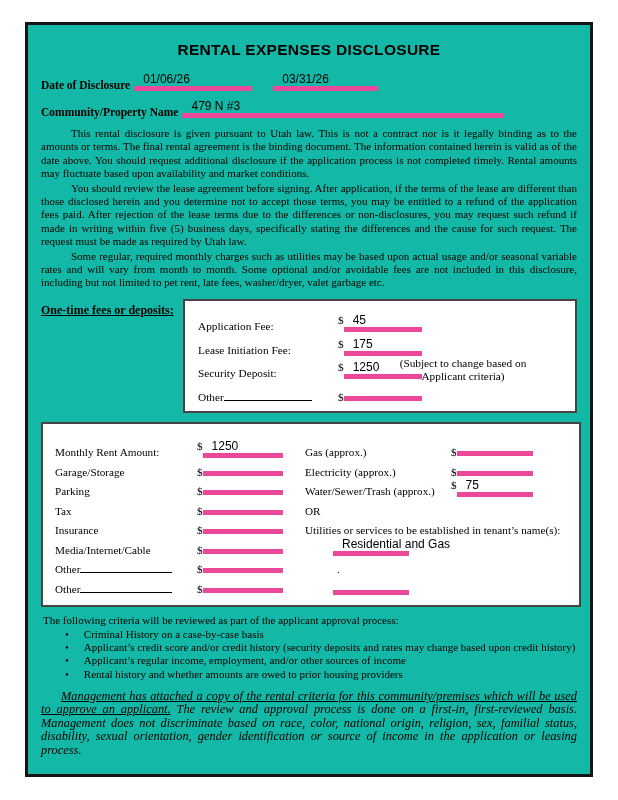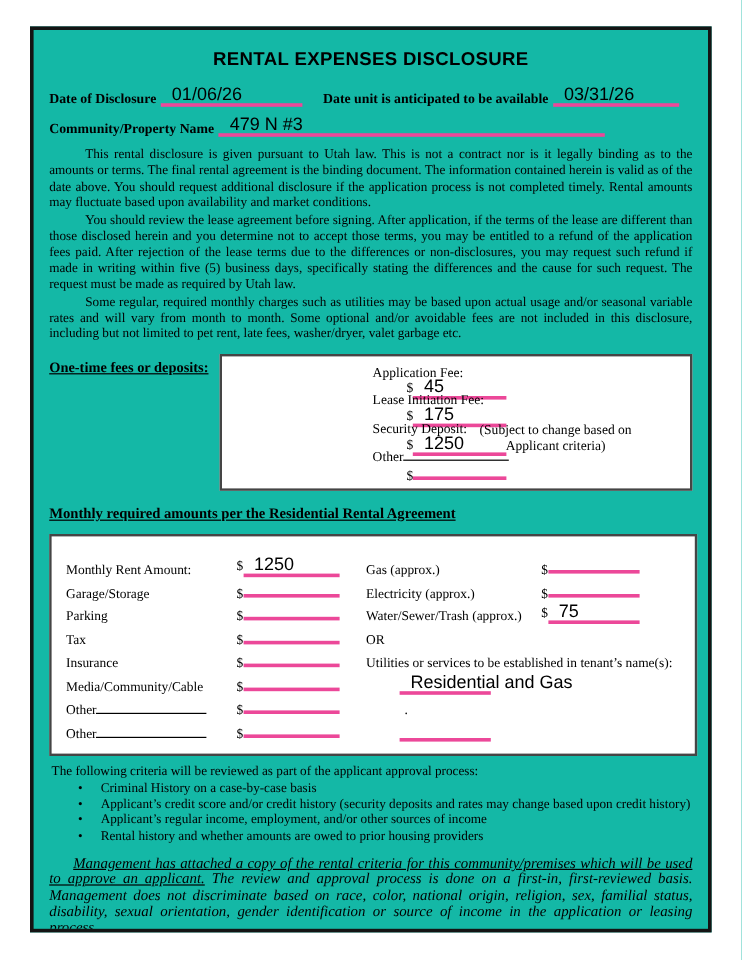--- a/index.html
+++ b/index.html
@@ -15,38 +15,38 @@
   }
   .title{
     text-align:center;font-family:"Liberation Sans",sans-serif;
     font-weight:bold;font-size:15.5px;letter-spacing:.3px;
     margin:6px 0 14px 0;
   }
   
   .hrow{display:flex;align-items:flex-end;margin-bottom:9px;font-size:11.5px;}
   .hlabel{font-weight:bold;white-space:nowrap;}
   .fline{
-    display:inline-block;border-bottom:3px solid #ec4899;
-    font-family:"Liberation Sans",sans-serif;font-size:15px;font-weight:normal;
+    display:inline-block;border-bottom:5px solid #ec4899;
+    font-family:"Liberation Sans",sans-serif;font-size:12px;font-weight:normal;
     padding:0 0 1px 9px;line-height:12px;white-space:nowrap;box-sizing:border-box;
     min-height:13px;vertical-align:baseline;
   }
   .sp{display:inline-block;}
   
   .paras{margin-top:6px;}
   .para{margin:0 0 1px 0;font-size:11px;line-height:13.4px;text-align:justify;text-indent:30px;}
   
   .onetime{display:flex;margin-top:9px;}
   .onetime-heading{
     width:142px;font-weight:bold;font-size:12px;
     text-decoration:underline;flex-shrink:0;padding-top:4px;
   }
   .box{border:2px solid #454545;background:#fff;box-sizing:border-box;}
   .box1{width:400px;padding:8px 12px 8px 13px;position:relative;}
-  .feerow{display:flex;align-items:center;height:23.5px;font-size:11.3px;flex-direction:column;}
+  .feerow{display:flex;align-items:flex-end;height:23.5px;font-size:11.3px;}
   .flabel{width:140px;white-space:nowrap;}
   .money .fline{width:78px;}
   .blankline{display:inline-block;border-bottom:1px solid #000;width:88px;height:1px;vertical-align:baseline;}
   .note{
     position:absolute;right:28px;top:56px;width:168px;
     text-align:center;font-size:11.3px;line-height:13.5px;
   }
   
   .monthly-heading{
     margin-top:12px;font-weight:bold;font-size:12.2px;text-decoration:underline;
@@ -81,21 +81,20 @@
 
 <div class="sheet">
 
   <div class="title">RENTAL EXPENSES DISCLOSURE</div>
 
   <div class="hrow">
     <span class="hlabel">Date of Disclosure</span>
     <span class="sp" style="width:4px"></span>
     <span class="fline" style="width:118px">01/06/26</span>
     <span class="sp" style="width:17px"></span>
-    <span class="hlabel">Date unit is anticipated to be available</span>
     <span class="sp" style="width:4px"></span>
     <span class="fline" style="width:105px">03/31/26</span>
   </div>
 
   <div class="hrow">
     <span class="hlabel">Community/Property Name</span>
     <span class="sp" style="width:4px"></span>
     <span class="fline" style="width:322px">479 N #3</span>
   </div>
 
@@ -122,21 +121,20 @@
         <span class="money"><span>$</span><span class="fline">1250</span></span>
       </div>
       <div class="feerow">
         <span class="flabel"><span>Other</span><span class="blankline"></span></span>
         <span class="money"><span>$</span><span class="fline"></span></span>
       </div>
       <div class="note">(Subject to change based on Applicant criteria)</div>
     </div>
   </div>
 
-  <div class="monthly-heading">Monthly required amounts per the Residential Rental Agreement</div>
 
   <div class="box box2">
     <div class="mcol-left">
       <div class="mrow">
         <span class="mlabel">Monthly Rent Amount:</span>
         <span class="money"><span>$</span><span class="fline">1250</span></span>
       </div>
       <div class="mrow">
         <span class="mlabel">Garage/Storage</span>
         <span class="money"><span>$</span><span class="fline"></span></span>
@@ -147,21 +145,21 @@
       </div>
       <div class="mrow">
         <span class="mlabel">Tax</span>
         <span class="money"><span>$</span><span class="fline"></span></span>
       </div>
       <div class="mrow">
         <span class="mlabel">Insurance</span>
         <span class="money"><span>$</span><span class="fline"></span></span>
       </div>
       <div class="mrow">
-        <span class="mlabel">Media/Community/Cable</span>
+        <span class="mlabel">Media/Internet/Cable</span>
         <span class="money"><span>$</span><span class="fline"></span></span>
       </div>
       <div class="mrow">
         <span class="mlabel"><span>Other</span><span class="blankline"></span></span>
         <span class="money"><span>$</span><span class="fline"></span></span>
       </div>
       <div class="mrow">
         <span class="mlabel"><span>Other</span><span class="blankline"></span></span>
         <span class="money"><span>$</span><span class="fline"></span></span>
       </div>

